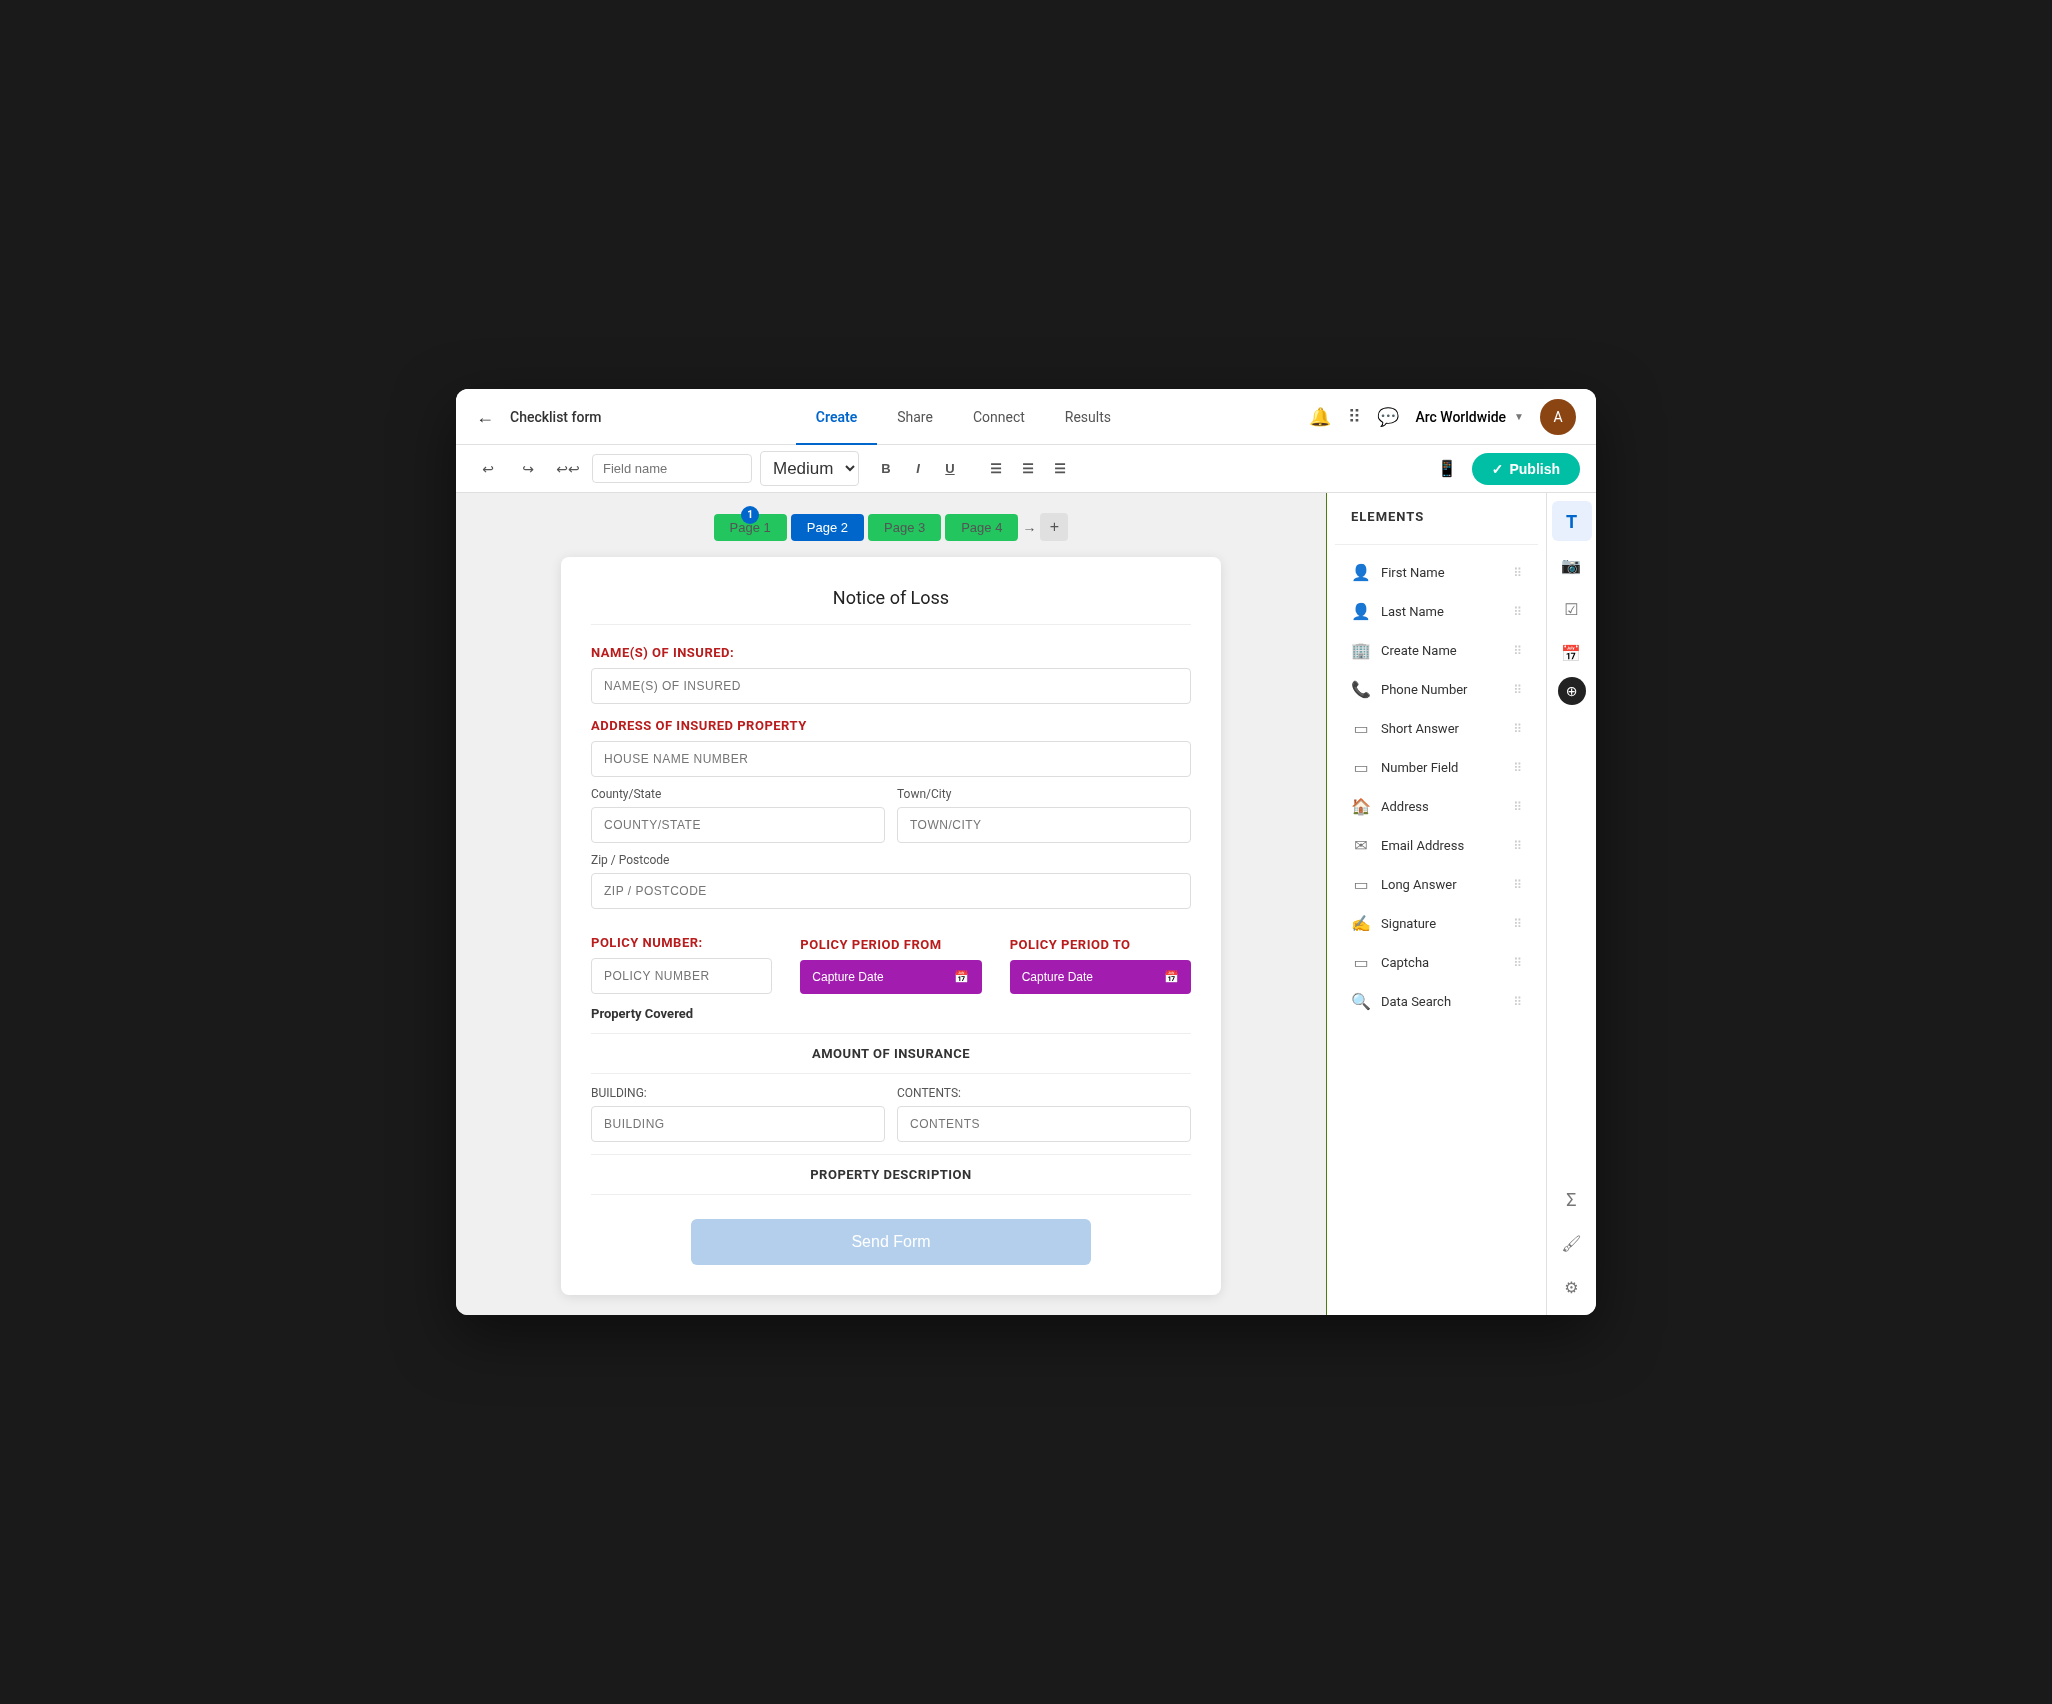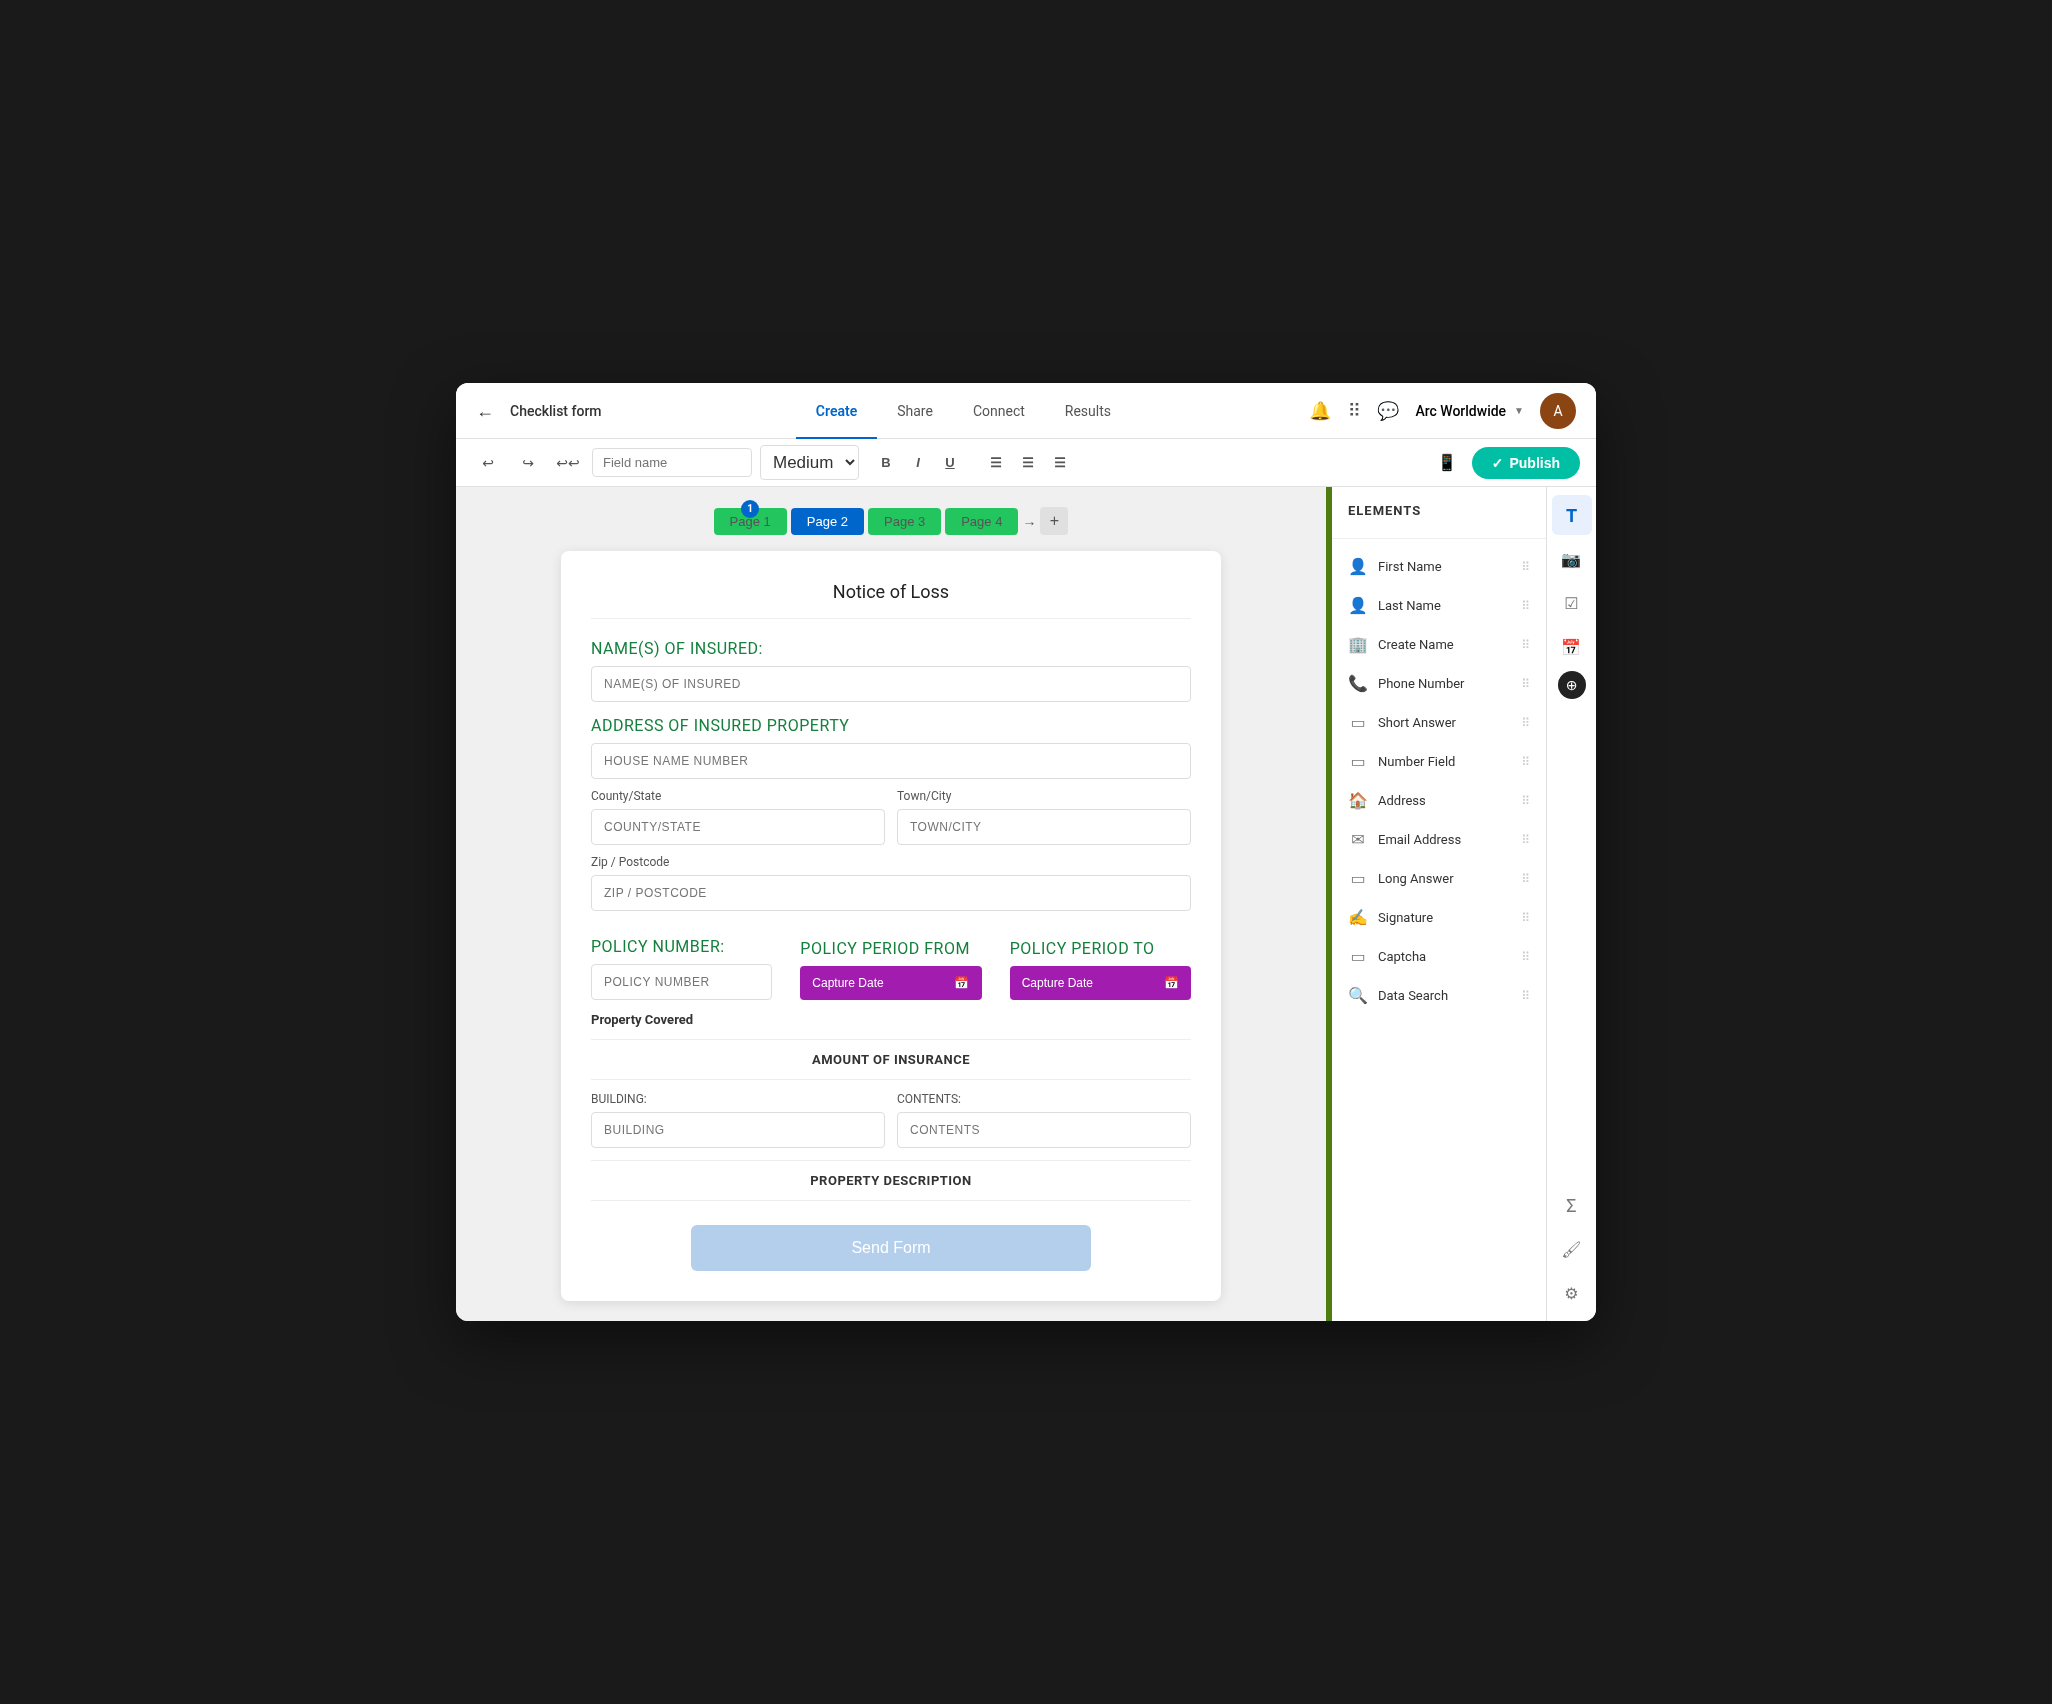--- a/index.html
+++ b/index.html
@@ -270,23 +270,23 @@
     .form-title {
       font-size: 18px;
       font-weight: 400;
       text-align: center;
       color: #222;
       margin-bottom: 20px;
       padding-bottom: 16px;
       border-bottom: 1px solid #eee;
     }
     .form-section-label {
-      font-size: 16px;
-      font-weight: 400;
-      color: #15803d;
+      font-size: 13px;
+      font-weight: 700;
+      color: #b91c1c;
       text-transform: uppercase;
       letter-spacing: 0.5px;
       margin-bottom: 8px;
       margin-top: 14px;
     }
     .form-input {
       width: 100%;
       border: 1px solid #ddd;
       border-radius: 4px;
       padding: 10px 12px;
@@ -354,22 +354,22 @@
       font-weight: 500;
       cursor: pointer;
       width: 400px;
       margin: 24px auto 0;
       display: block;
     }
     
     .right-sidebar {
       width: 220px;
       background: #fff;
-      border-left: 6px solid #4d7c0f;
-      padding: 16px 0;
+      border-left: 1px solid #4d7c0f;
+      padding: 16px 8px;
       overflow-y: auto;
     }
     .sidebar-section-title {
       font-size: 13px;
       font-weight: 700;
       color: #333;
       padding: 0 16px 12px;
       letter-spacing: 1px;
     }
     .sidebar-item {

